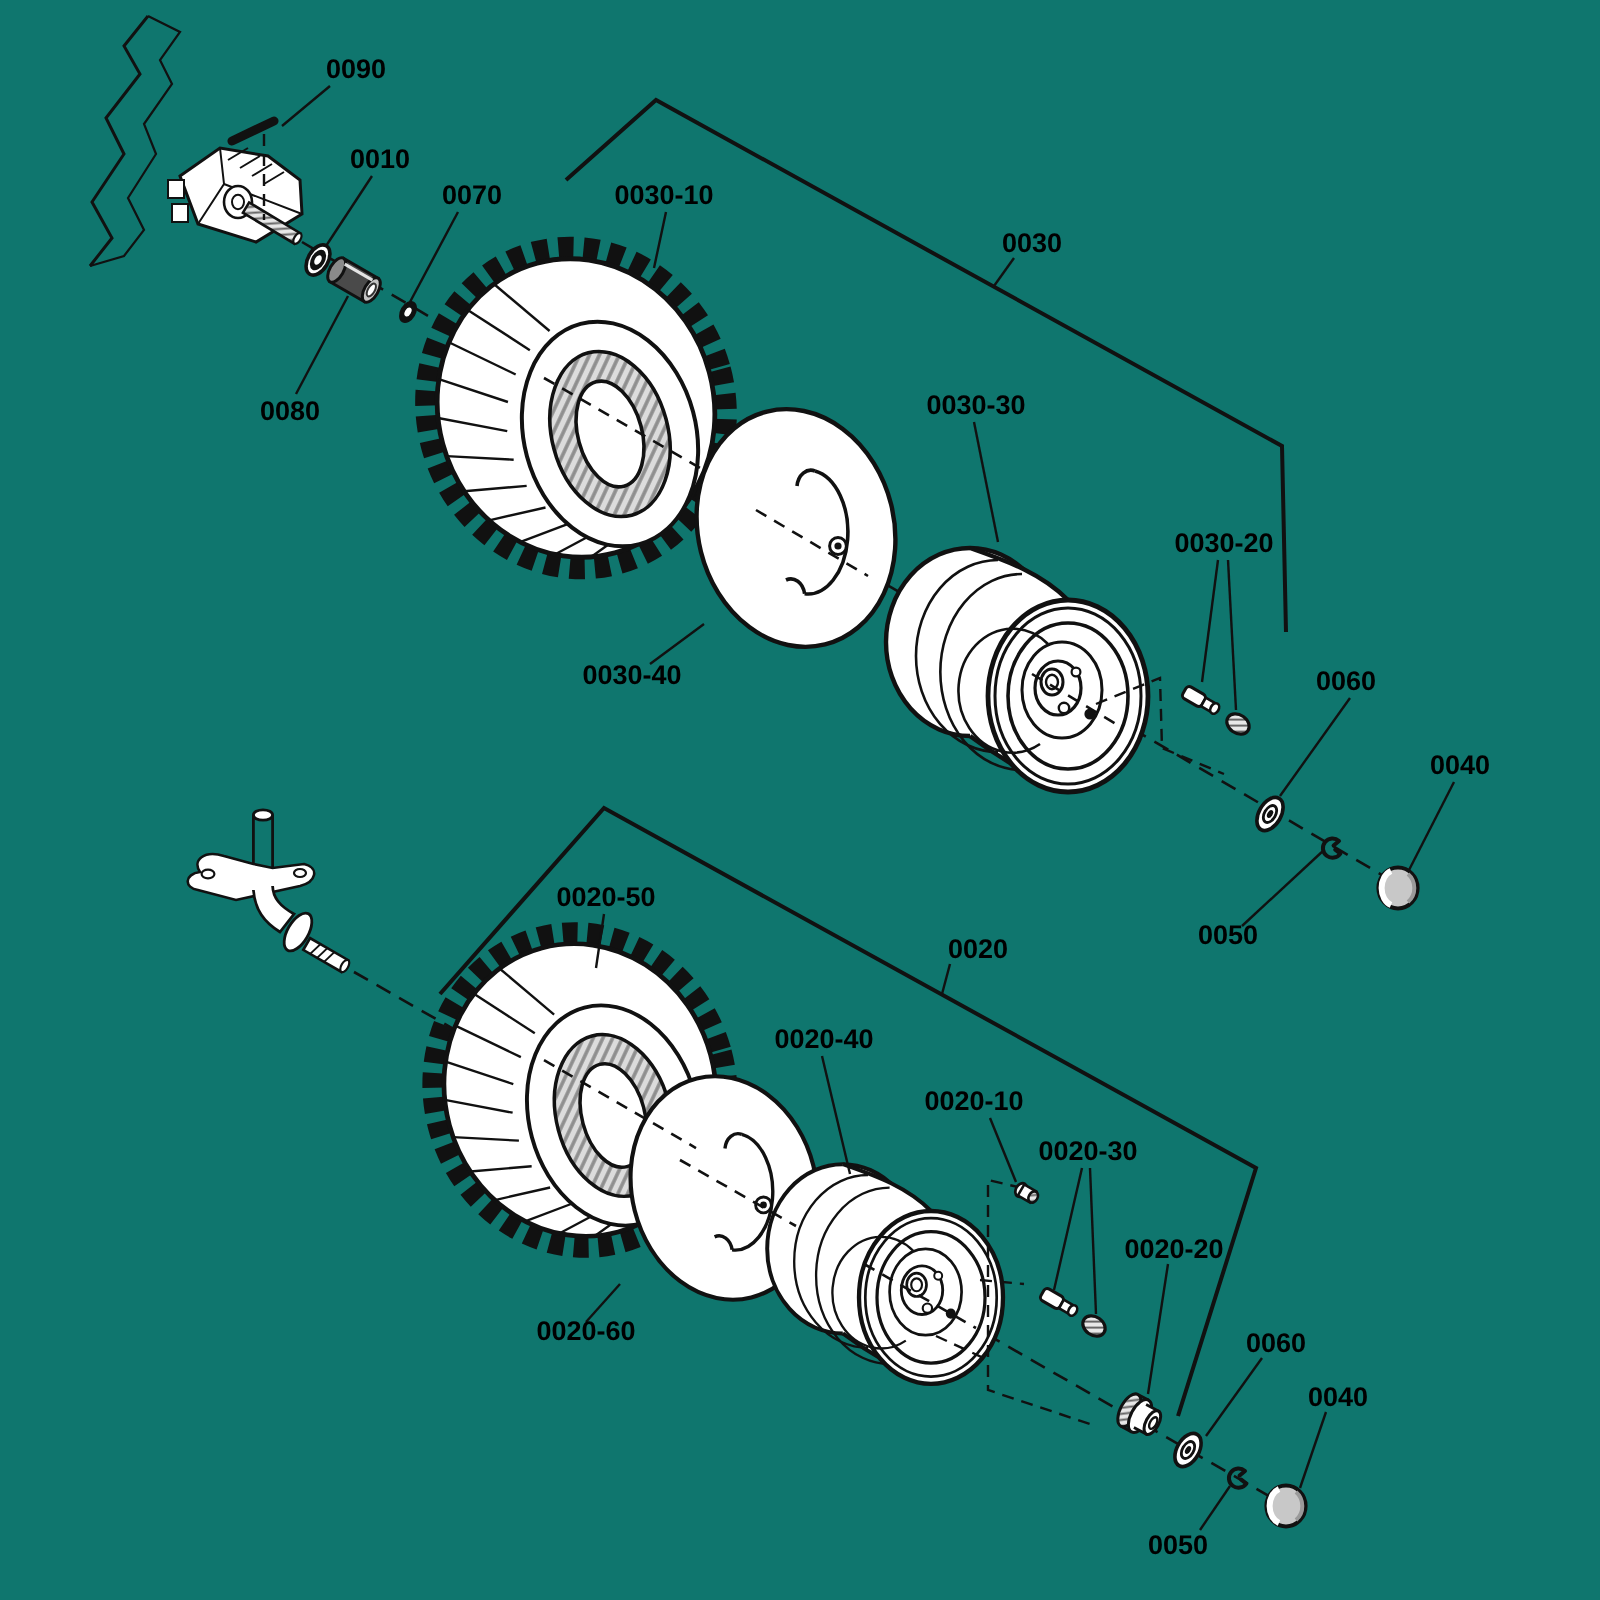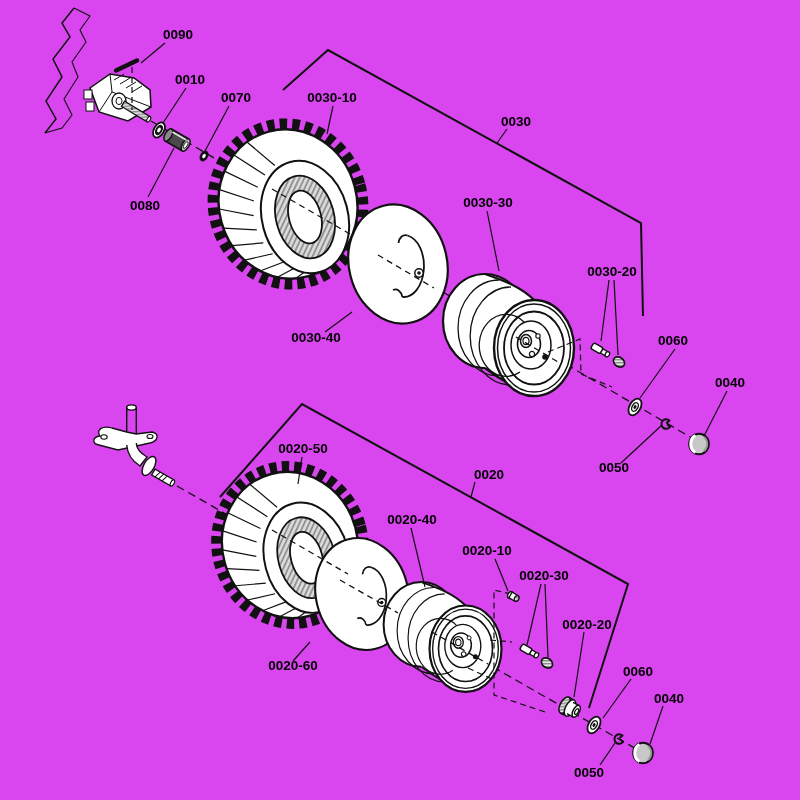--- a/index.html
+++ b/index.html
@@ -1,16 +1,16 @@
 <!DOCTYPE html>
 <html><head>
 <meta charset="utf-8">
 <style>
   html,body{margin:0;padding:0;background:#ffffff;}
-  .stage{position:relative;width:800px;height:800px;background:#d946ef;overflow:hidden;}
+  .stage{position:relative;width:800px;height:800px;background:#0f766e;overflow:hidden;}
   svg{display:block;}
   text.callout{
     font-family:"Liberation Sans","DejaVu Sans",sans-serif;
     font-weight:700;
     font-size:13.5px;
     fill:#000000;
     text-anchor:middle;
     cursor:pointer;
   }
 </style>

